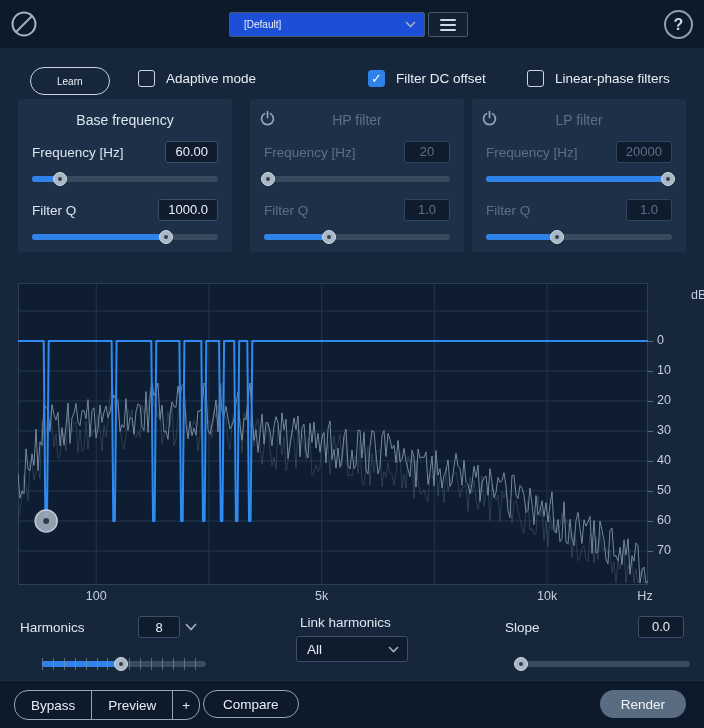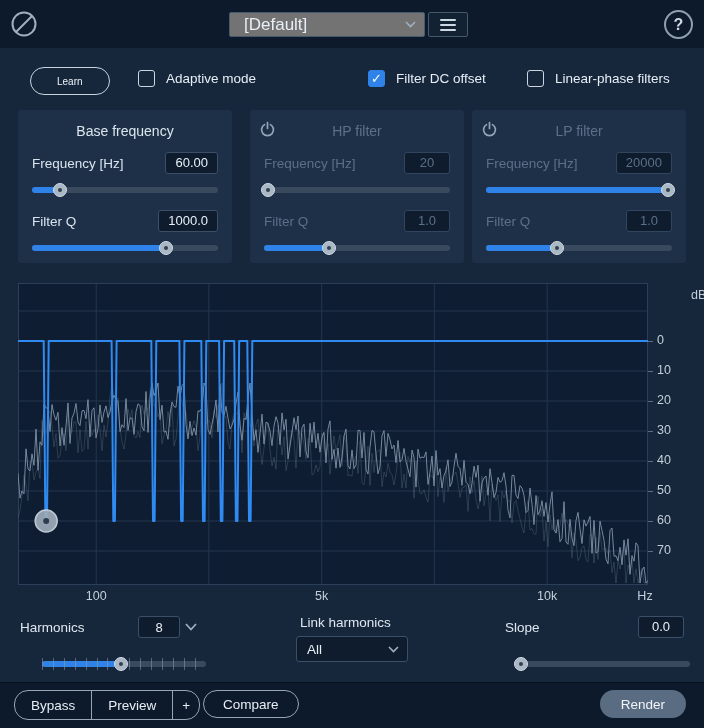--- a/index.html
+++ b/index.html
@@ -3,43 +3,43 @@
 <meta charset="utf-8">
 <style>
   html,body{margin:0;padding:0;background:#0c1a2b;}
   .app{position:relative;width:704px;height:728px;background:#16273c;
        font-family:"Liberation Sans",sans-serif;color:#e8eef5;overflow:hidden;}
 
   
   .topbar{position:absolute;left:0;top:0;width:704px;height:48px;background:#0c1a2b;}
   .logo{position:absolute;left:10px;top:10px;width:28px;height:28px;}
   .preset{position:absolute;left:229px;top:12px;width:196px;height:25px;box-sizing:border-box;
-          border:1px solid #45596f;background:#737373;border-radius:2px;display:flex;
-          align-items:center;padding:0 8px 0 14px;font-size:17px;cursor:default;}
+          border:1px solid #45596f;background:#1d4ed8;border-radius:2px;display:flex;
+          align-items:center;padding:0 8px 0 14px;font-size:10px;cursor:default;}
   .preset .ptext{flex:1;}
   .menu-btn{position:absolute;left:428px;top:12px;width:40px;height:25px;box-sizing:border-box;
             border:1px solid #45596f;background:#122233;border-radius:2px;display:flex;
             align-items:center;justify-content:center;}
   .burger span{display:block;width:16px;height:2px;background:#cfd9e3;margin:3px 0;border-radius:1px;}
   .help{position:absolute;left:664px;top:10px;width:29px;height:29px;box-sizing:border-box;
         border:2px solid #8e9fb2;border-radius:50%;color:#cfd9e3;font-size:16px;font-weight:bold;
         display:flex;align-items:center;justify-content:center;}
 
   
   .learn-btn{position:absolute;left:30px;top:67px;height:28px;padding:0 26px;background:transparent;
              border:1px solid #c9d3de;border-radius:14px;color:#eef2f7;font-size:10px;
              font-family:inherit;}
   .cb{position:absolute;top:70px;display:flex;align-items:center;gap:11px;font-size:13.5px;cursor:default;}
   .cb .box{width:17px;height:17px;box-sizing:border-box;border:1.5px solid #ccd6e0;border-radius:3px;
            display:flex;align-items:center;justify-content:center;background:transparent;}
   .cb .box.checked{background:#2e82e8;border-color:#2e82e8;}
   .cb .box .check{color:#fff;font-size:13px;line-height:1;}
 
   
-  .panel{position:absolute;top:110px;width:214px;height:153px;background:#1d3048;border-radius:3px;}
+  .panel{position:absolute;top:99px;width:214px;height:153px;background:#1d3048;border-radius:3px;}
   .ptitle{margin:13px 0 0;text-align:center;font-size:14px;font-weight:normal;color:#dde6ef;}
   .panel.dim .ptitle,.panel.dim .plabel{color:#5b7088;}
   .panel.dim .pvalue{color:#5b7088;border-color:#31455e;}
   .prow{display:flex;justify-content:space-between;align-items:center;margin:13px 14px 0;}
   .plabel{font-size:13.5px;color:#dbe4ee;}
   .pvalue{display:inline-block;min-width:26px;height:18px;line-height:18px;padding:1px 9px;
           text-align:center;font-size:13px;border:1px solid #3b4f69;border-radius:3px;
           background:#0f1c2e;color:#e9eff6;}
   .pwr-btn{position:absolute;left:9px;top:9px;width:20px;height:20px;padding:0;border:none;
            background:transparent;}

